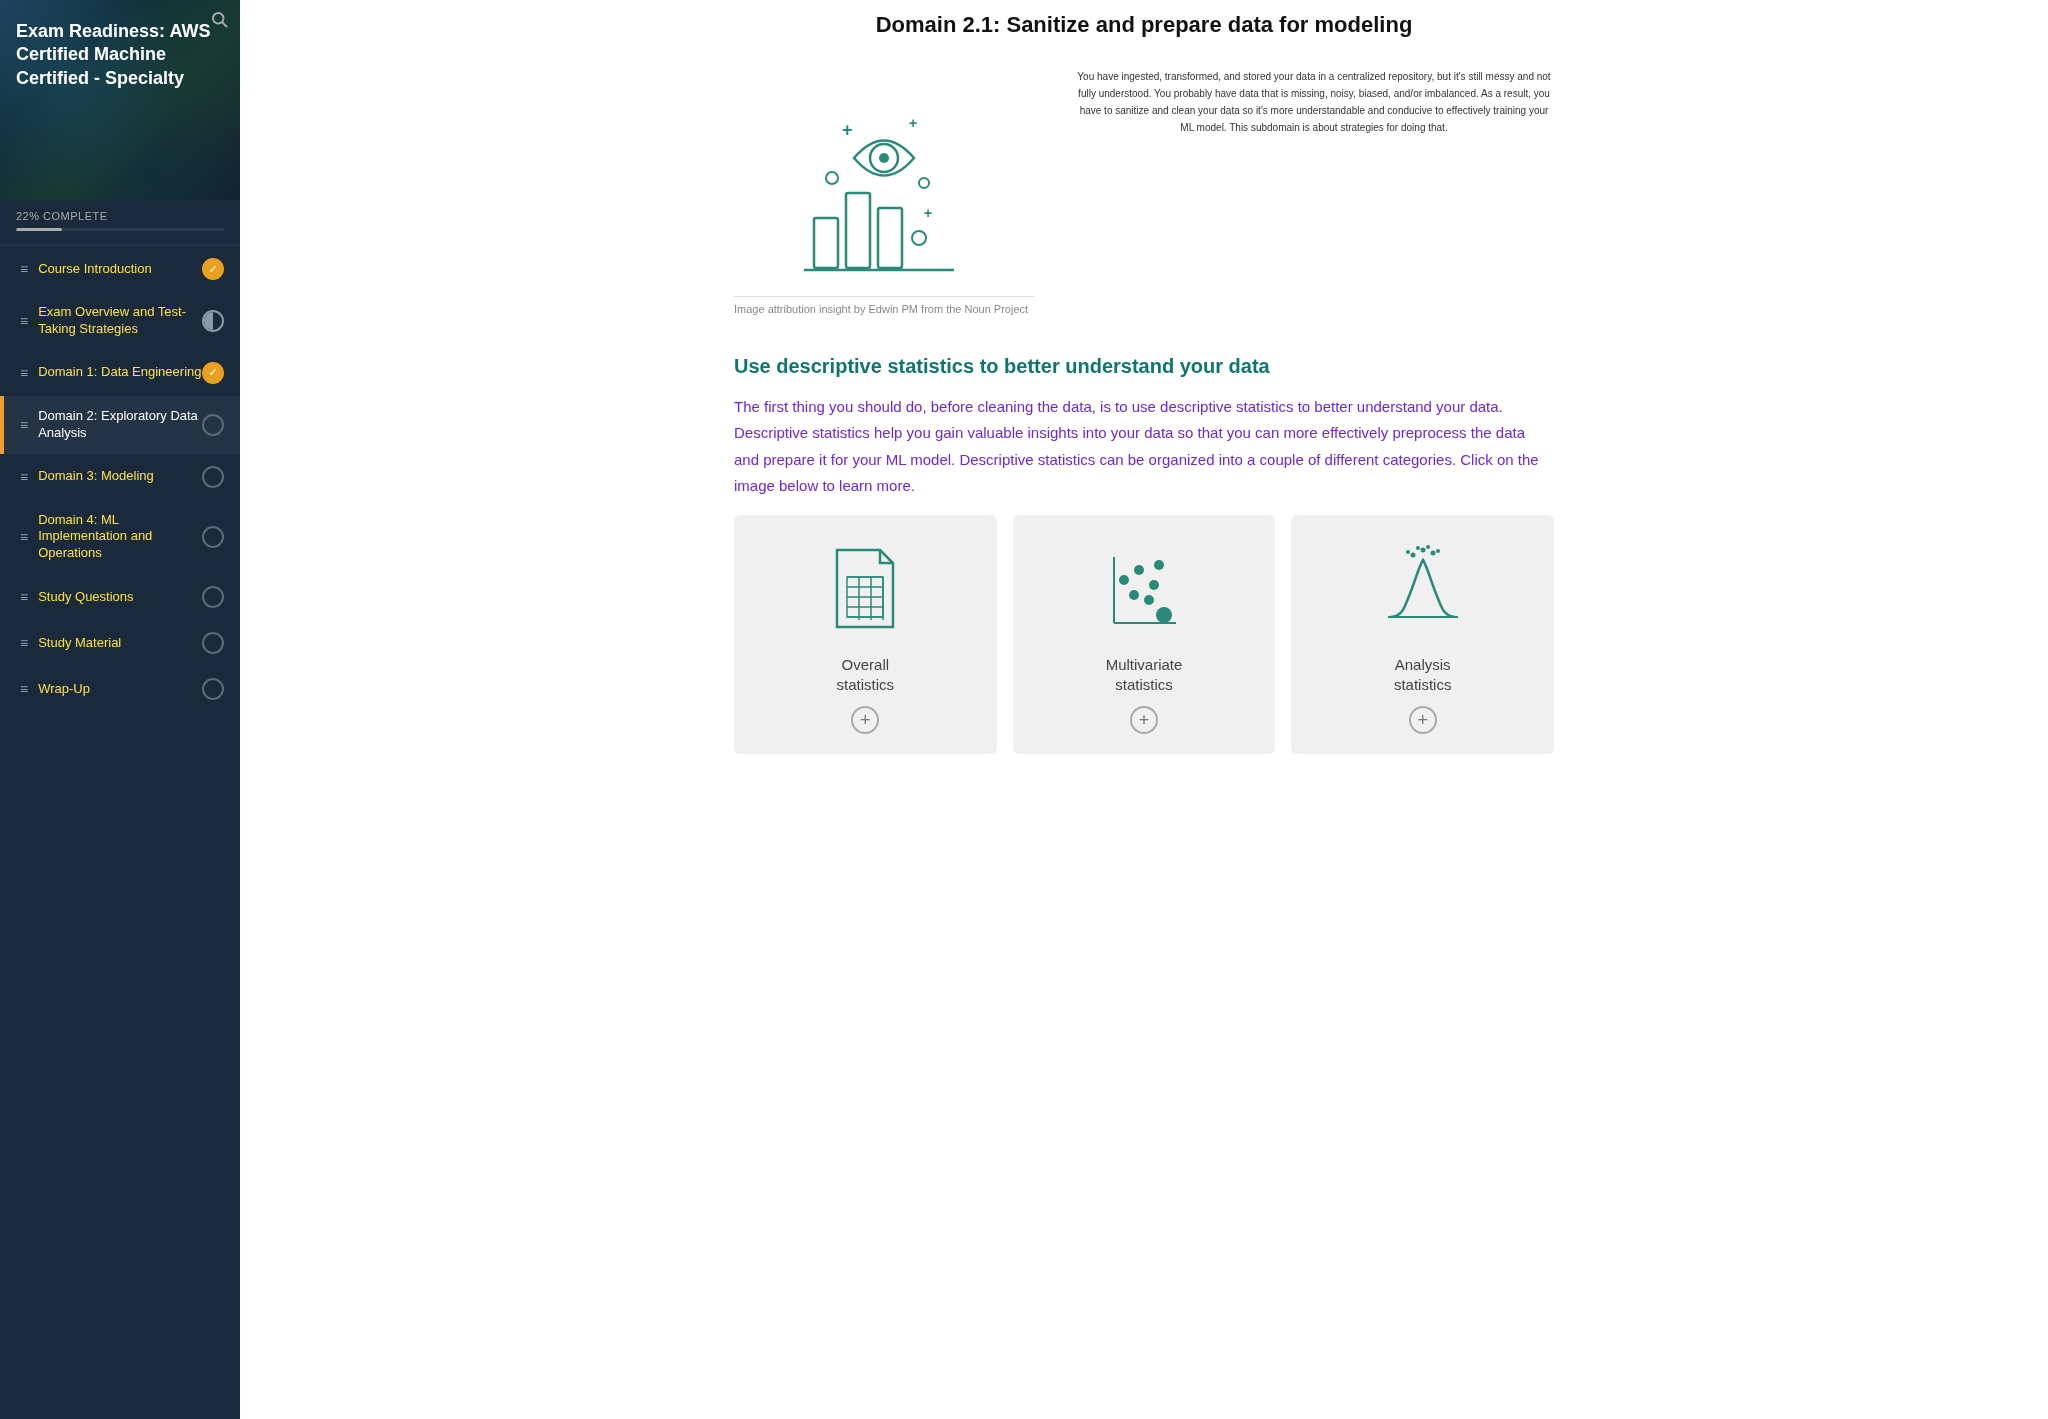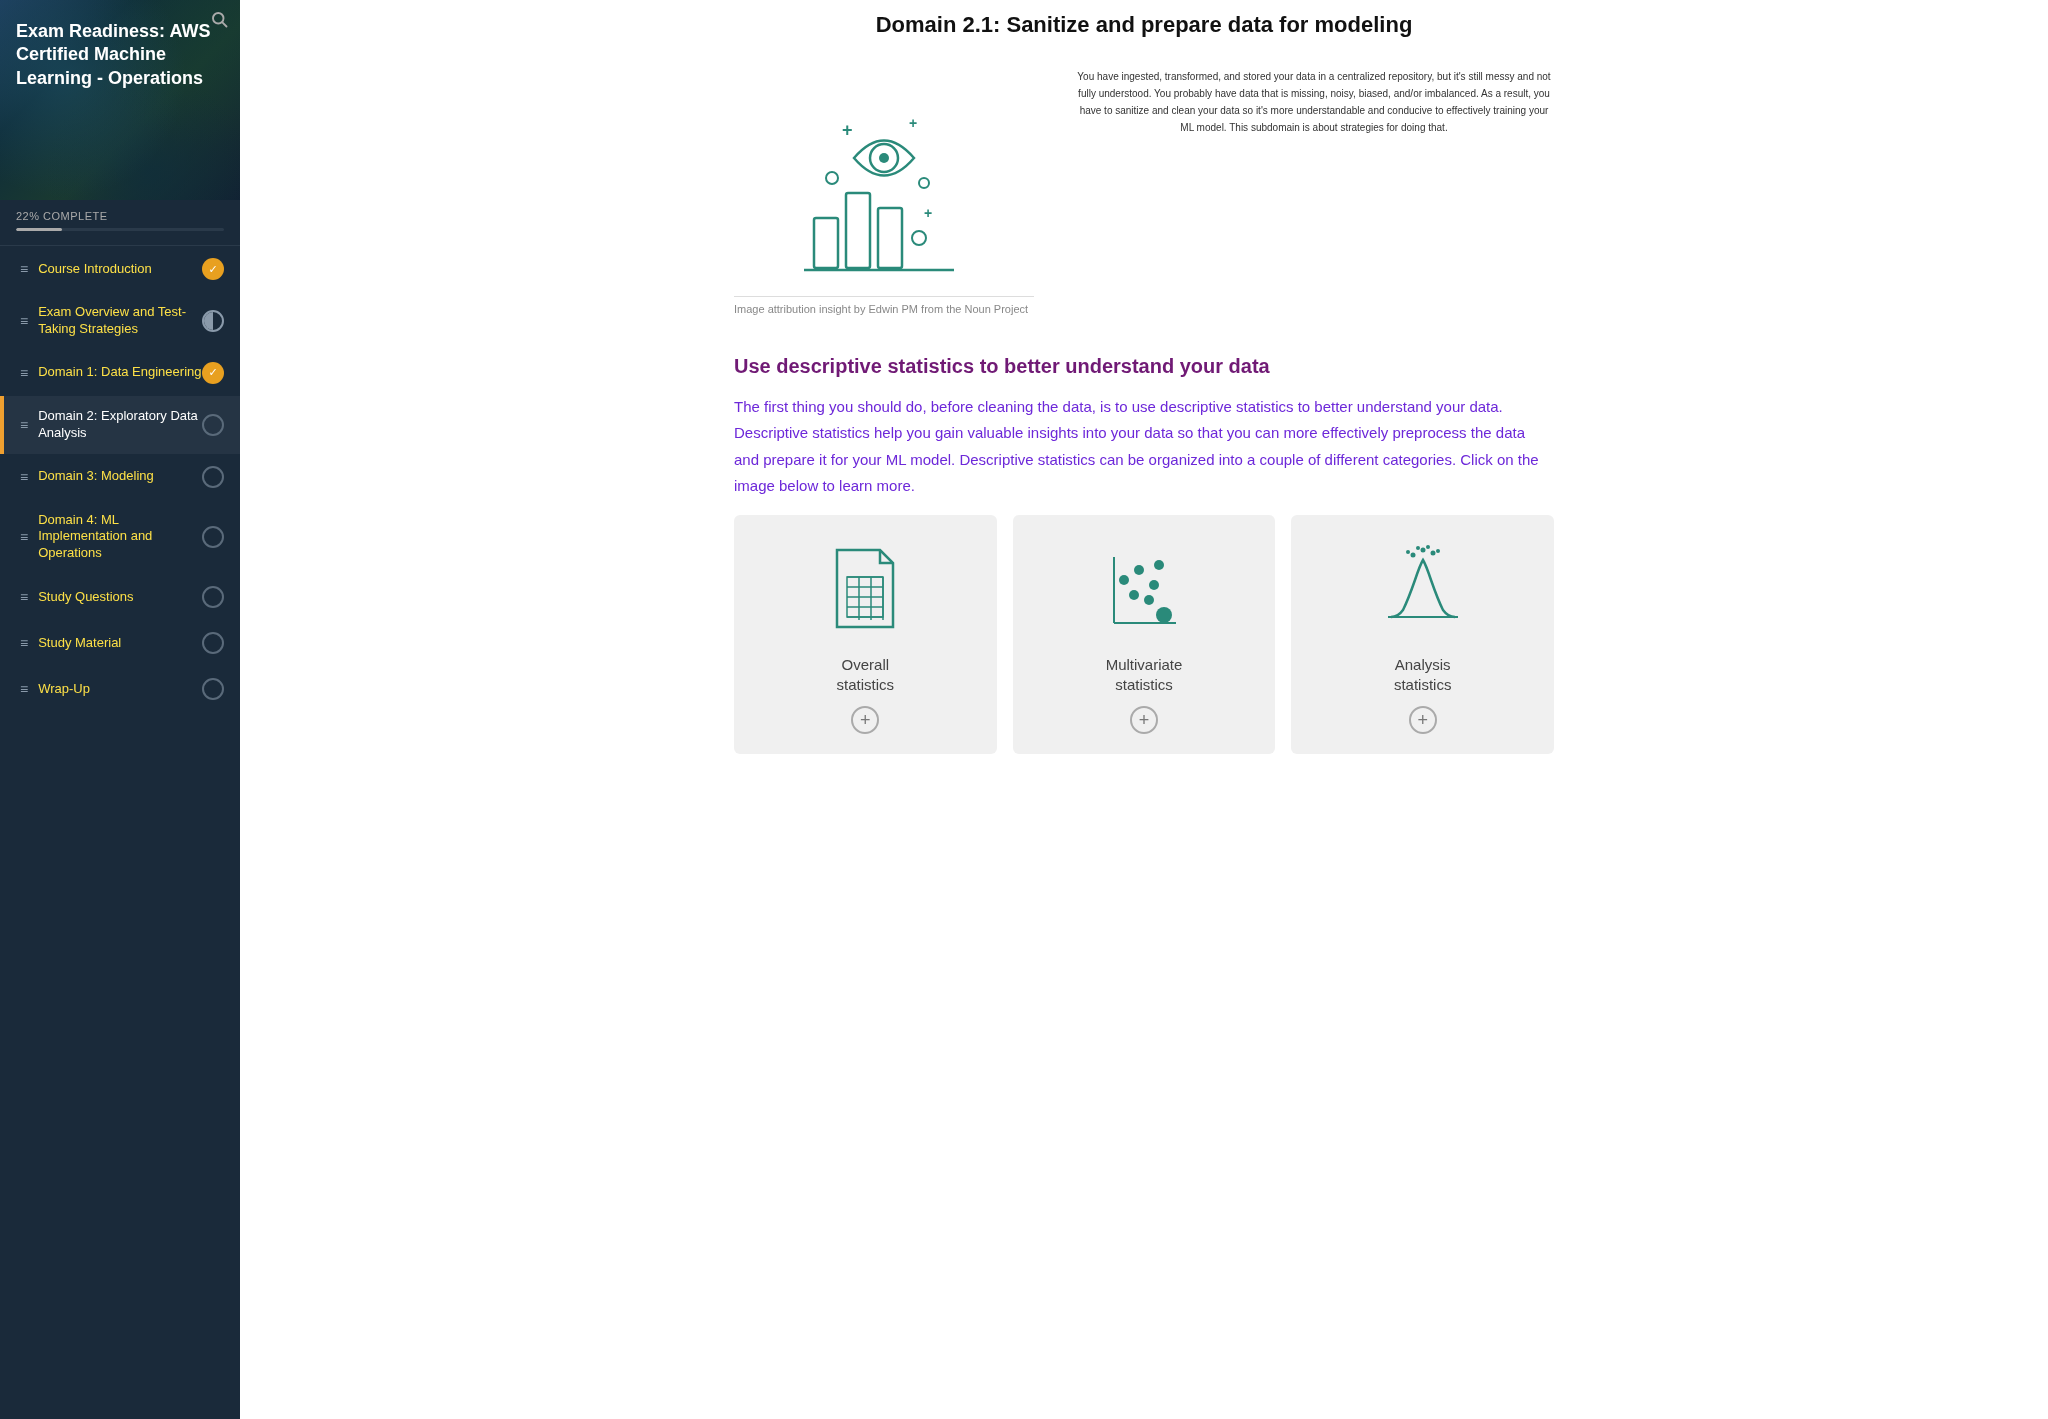--- a/index.html
+++ b/index.html
@@ -172,21 +172,21 @@
     .svg-icon-wrap {
       display: flex;
       justify-content: center;
       align-items: center;
       padding: 10px;
     }
 
     .section-heading {
       font-size: 20px;
       font-weight: bold;
-      color: #701a75;
+      color: #0f766e;
       margin-bottom: 16px;
     }
     .section-body {
       font-size: 15px;
       color: #6d28d9;
       line-height: 1.75;
       margin-bottom: 16px;
     }
 
     
@@ -230,21 +230,21 @@
 
 <div class="sidebar">
   <div class="sidebar-header">
     <div class="sidebar-header-bg"></div>
     <div class="search-icon-wrap">
       <svg width="18" height="18" viewBox="0 0 24 24" fill="none" stroke="#aaa" stroke-width="2.5" stroke-linecap="round" stroke-linejoin="round">
         <circle cx="11" cy="11" r="7"></circle>
         <line x1="16.5" y1="16.5" x2="22" y2="22"></line>
       </svg>
     </div>
-    <div class="sidebar-title">Exam Readiness: AWS Certified Machine Learning - Operations</div>
+    <div class="sidebar-title">Exam Readiness: AWS Certified Machine Certified - Specialty</div>
   </div>
 
   <div class="progress-section">
     <div class="progress-label">22% COMPLETE</div>
     <div class="progress-bar">
       <div class="progress-fill" style="width: 22%"></div>
     </div>
   </div>
 
   <div class="nav-items">

